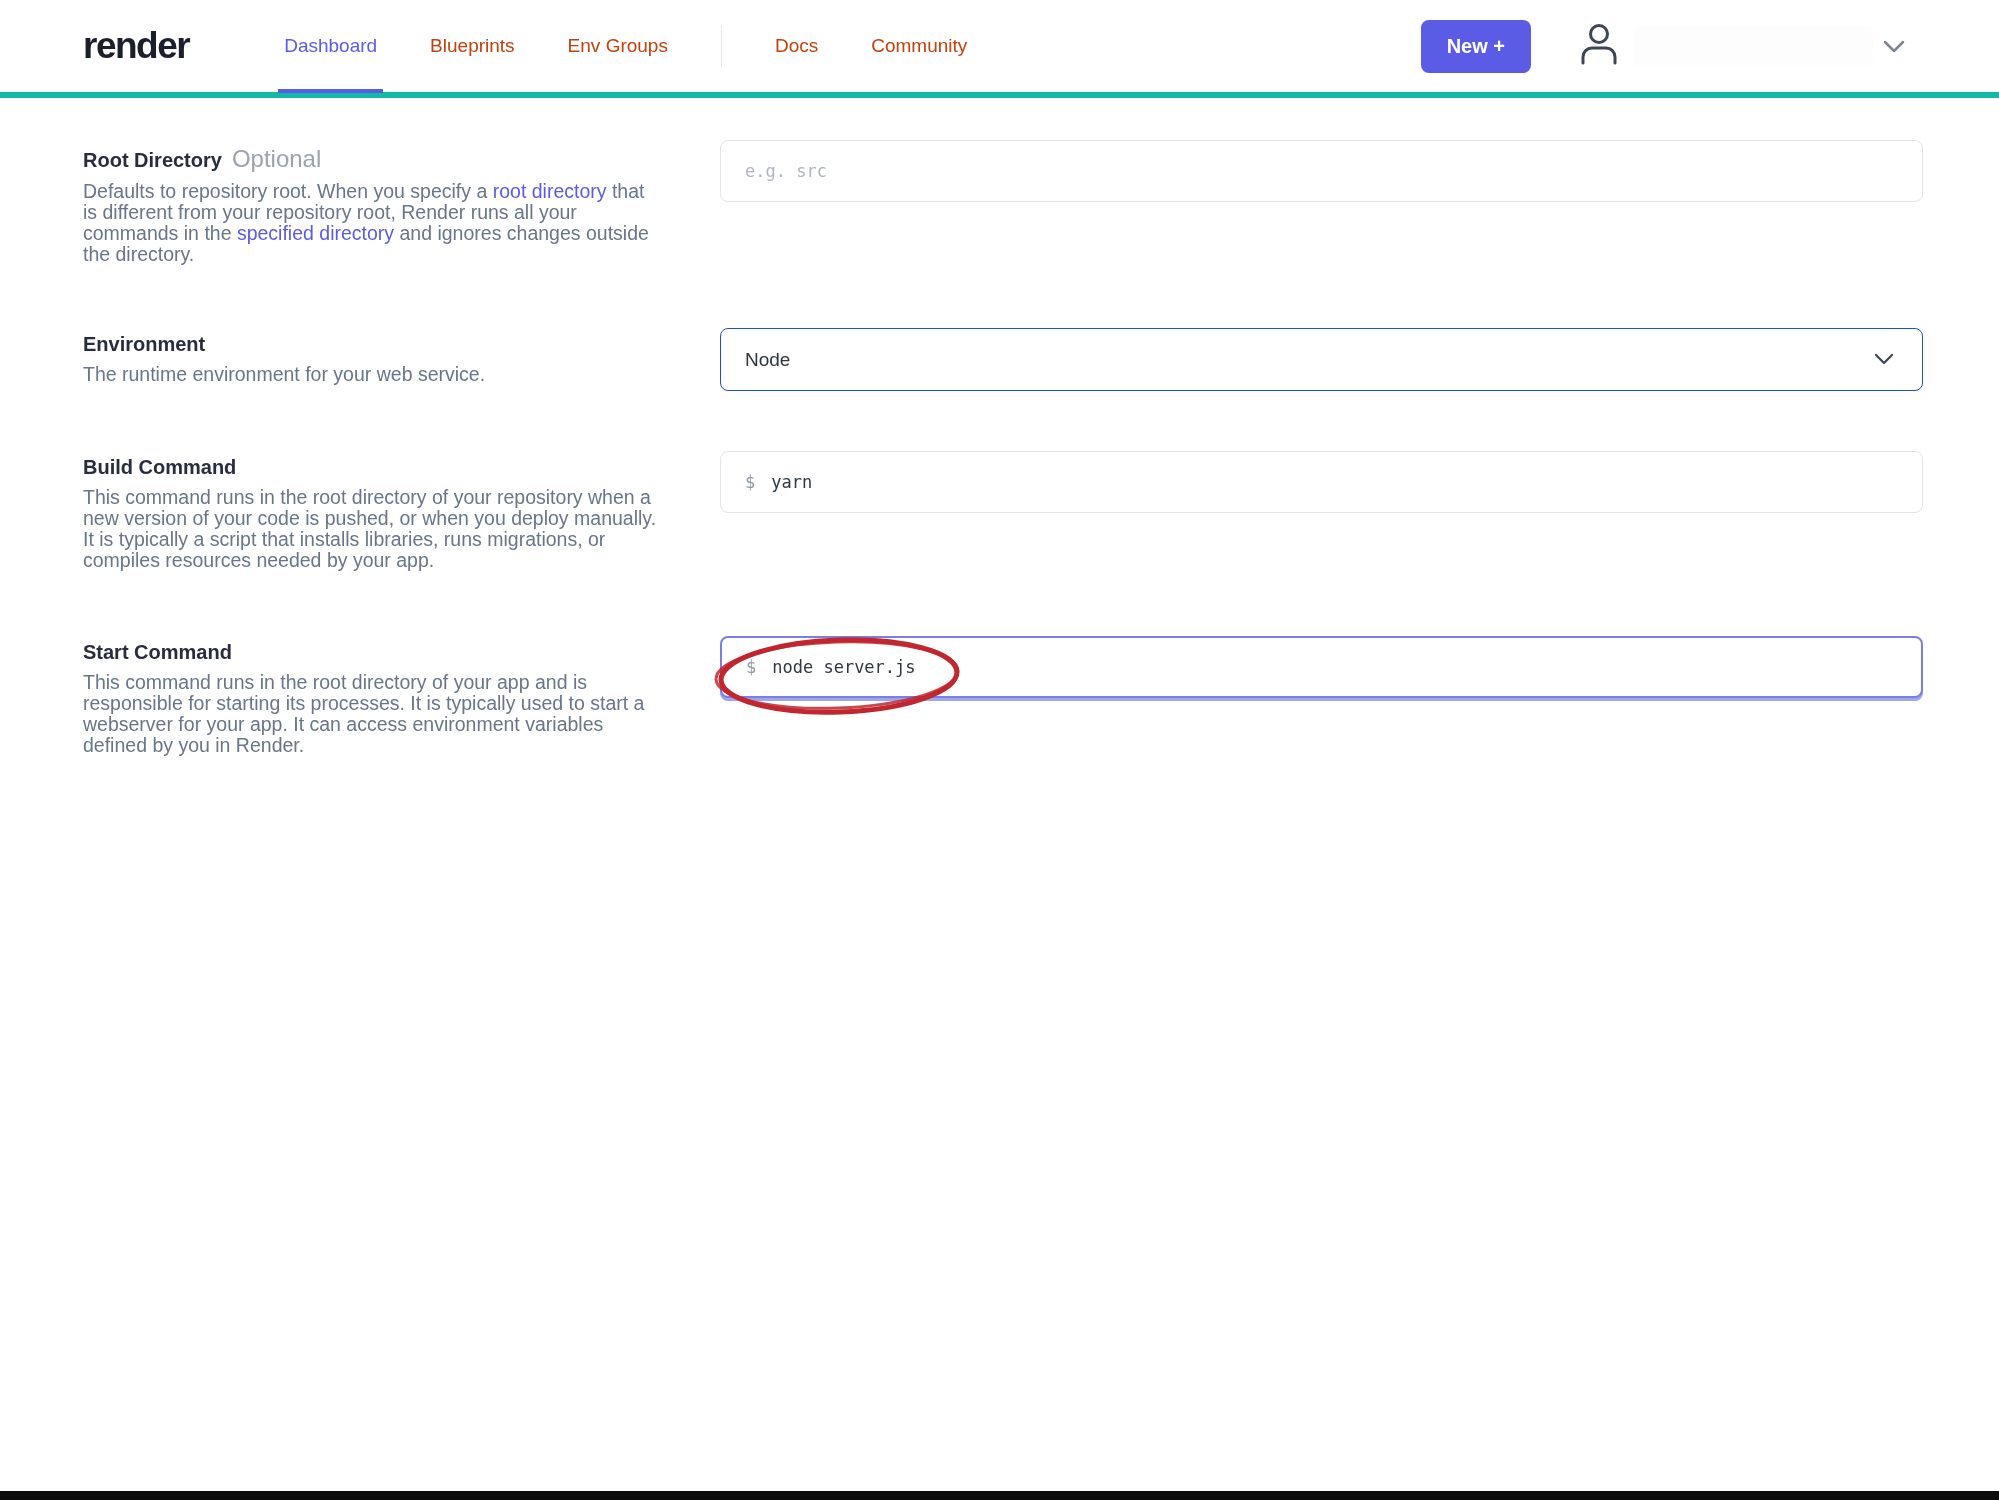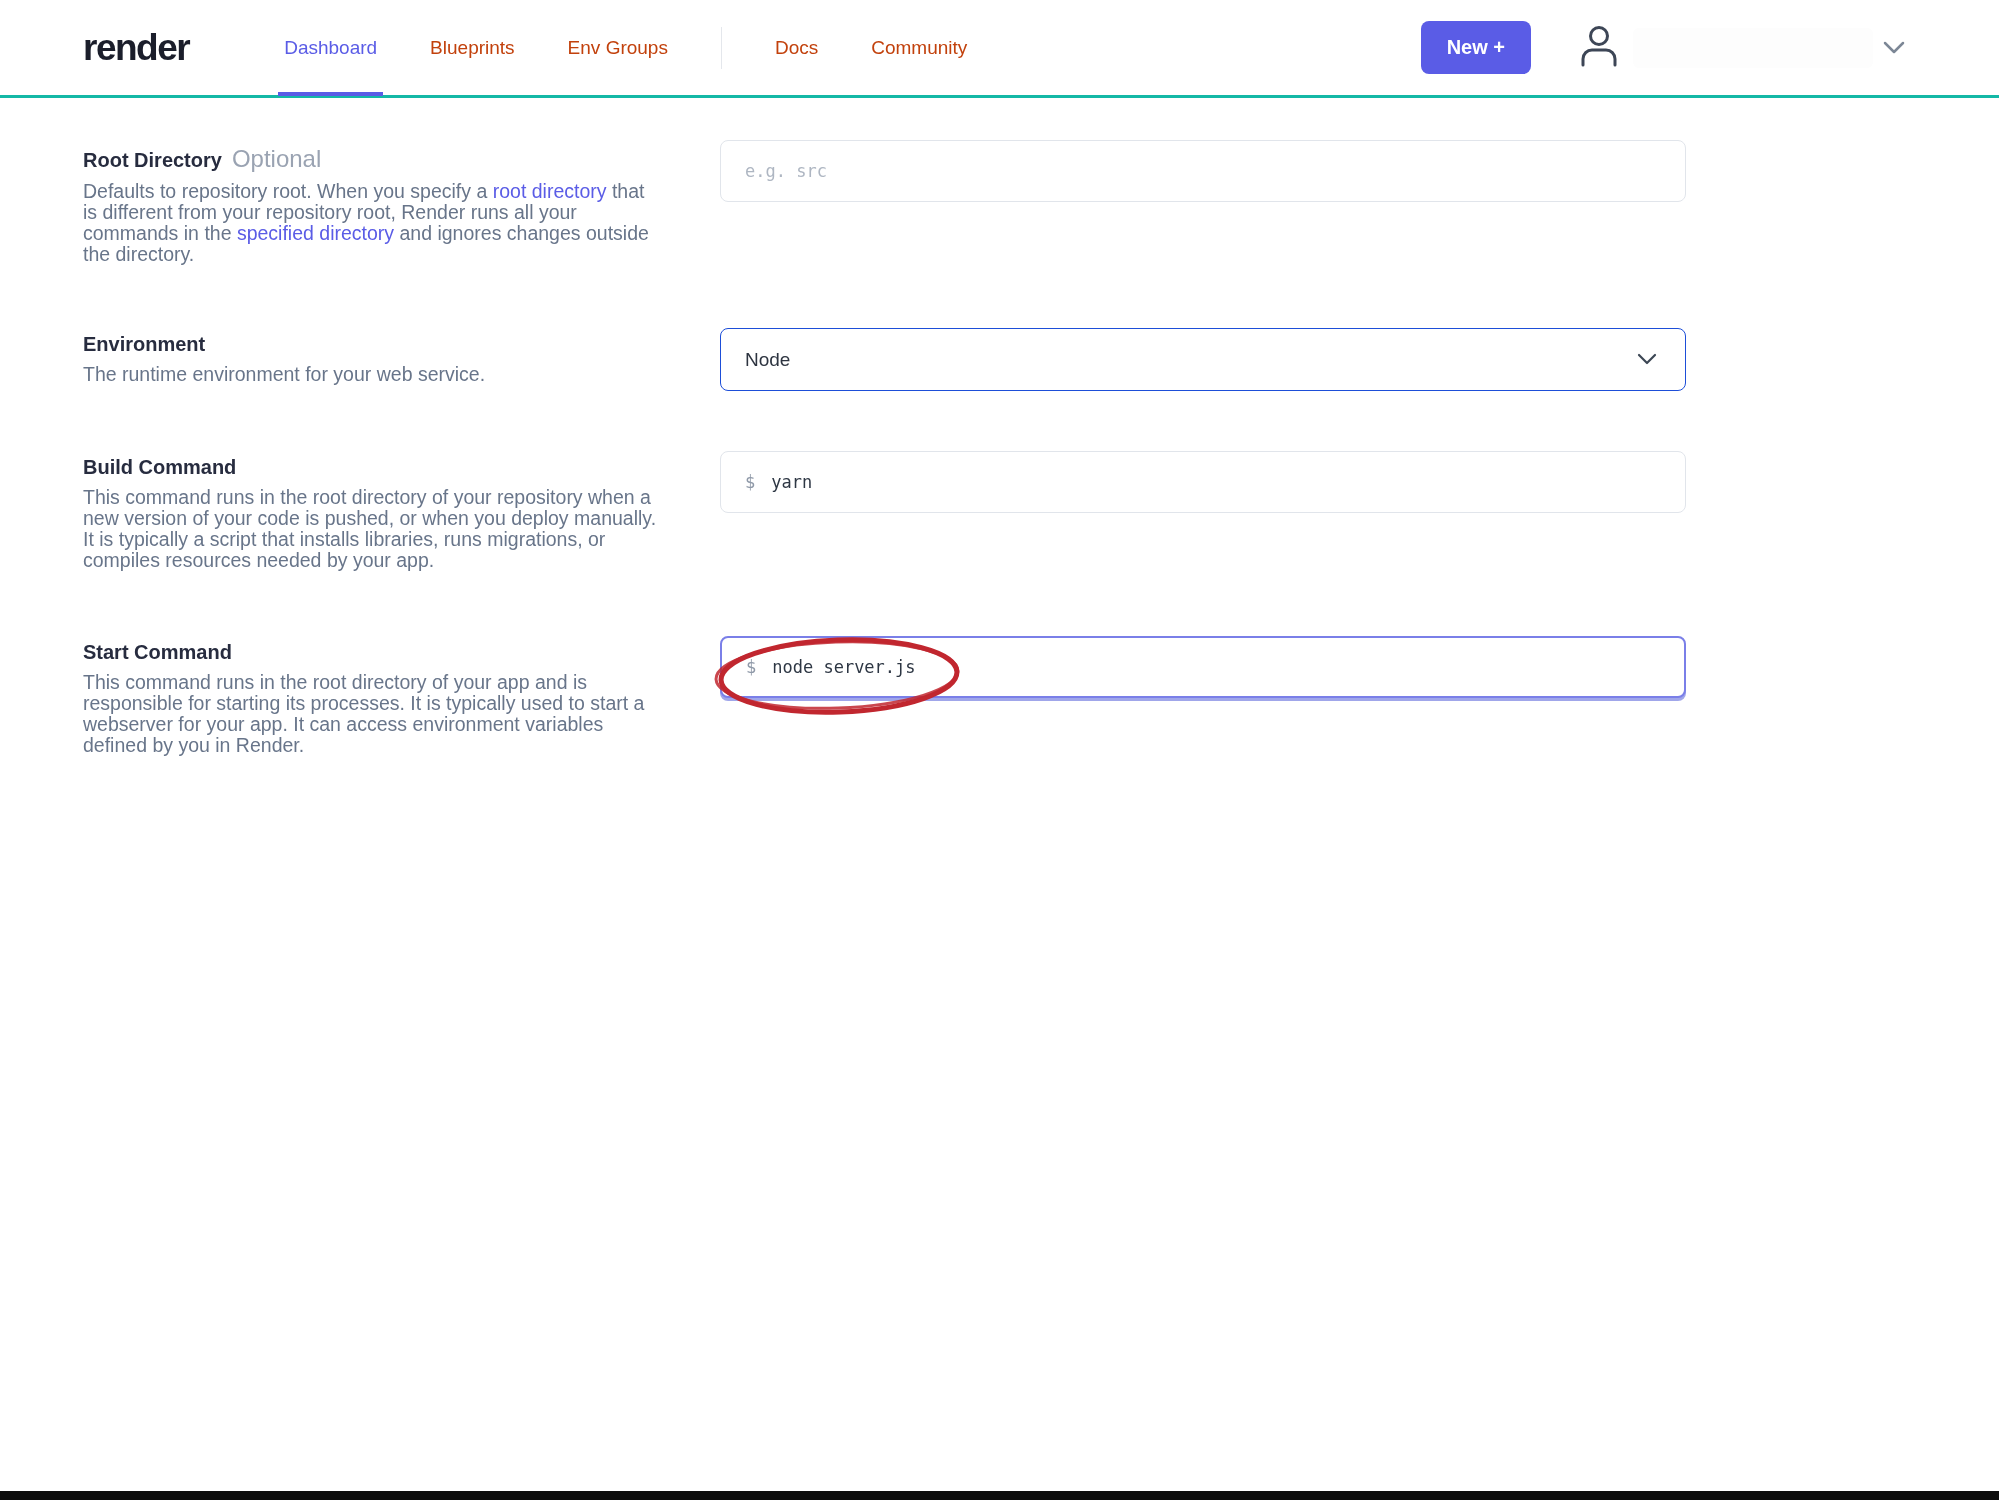--- a/index.html
+++ b/index.html
@@ -1,20 +1,20 @@
 <!DOCTYPE html>
 <html><head>
 <meta charset="utf-8">
 <style>
   * { margin:0; padding:0; box-sizing:border-box; }
   html,body { width:1999px; height:1500px; background:#ffffff; overflow:hidden; position:relative;
     font-family:"Liberation Sans","DejaVu Sans",sans-serif; -webkit-font-smoothing:antialiased; }
 
   
-  .header { height:98px; display:flex; align-items:center; border-bottom:3px solid #14b8a6;
+  .header { height:98px; display:flex; align-items:center; border-bottom:6px solid #14b8a6;
     padding:0 94px 0 83px; background:#fff; }
   .logo { font-size:37px; font-weight:700; color:#1b1e2b; letter-spacing:-1.5px; cursor:pointer; }
   .nav { display:flex; align-items:center; height:100%; margin-left:95px; gap:53px;justify-content:space-between; }
   .nav-item { font-size:19px; color:#c2410c; height:100%; display:flex; align-items:center;
     cursor:pointer; position:relative; white-space:nowrap; }
   .nav-item.active { color:#5a5ce6; }
   .nav-item.active::after { content:""; position:absolute; left:-6px; right:-6px; bottom:-1px;
     height:4px; background:#5a5ce6; }
   .nav-divider { width:1px; height:42px; background:#e4e7ec; }
   .header-spacer { flex:1; }
@@ -24,21 +24,21 @@
   .account-name-blur { width:240px; height:40px; margin-left:14px; border-radius:6px; background:#fdfdfd; }
   .account-chevron { margin-left:10px; cursor:pointer; display:flex; align-items:center; }
 
   
   .content { padding:42px 0 0 83px; }
   .form-row { display:flex; align-items:flex-start; }
   .form-row.r1 { margin-bottom:63px; }
   .form-row.r2 { margin-bottom:60px; }
   .form-row.r3 { margin-bottom:65px; }
   .col-left { width:580px; margin-right:57px; padding-top:5px; }
-  .col-right { width:966px; position:relative; }
+  .col-right { width:1203px; position:relative; }
 
   .field-label { font-size:20px; font-weight:700; color:#272c3f; margin-bottom:8px; }
   .optional-badge { font-weight:400; color:#9aa3b2; margin-left:10px; font-size:24px; }
   .field-desc { font-size:19.5px; line-height:21px; color:#68758a; }
   .inline-link { color:#5a5ce6; text-decoration:none; cursor:pointer; }
 
   .text-input { width:100%; height:62px; border:1px solid #e1e5eb; border-radius:8px;
     padding:0 24px; font-family:"DejaVu Sans Mono","Liberation Mono",monospace; font-size:17px;
     color:#2e3744; background:#fff; outline:none; }
   .text-input::placeholder { color:#aeb6c2; }

